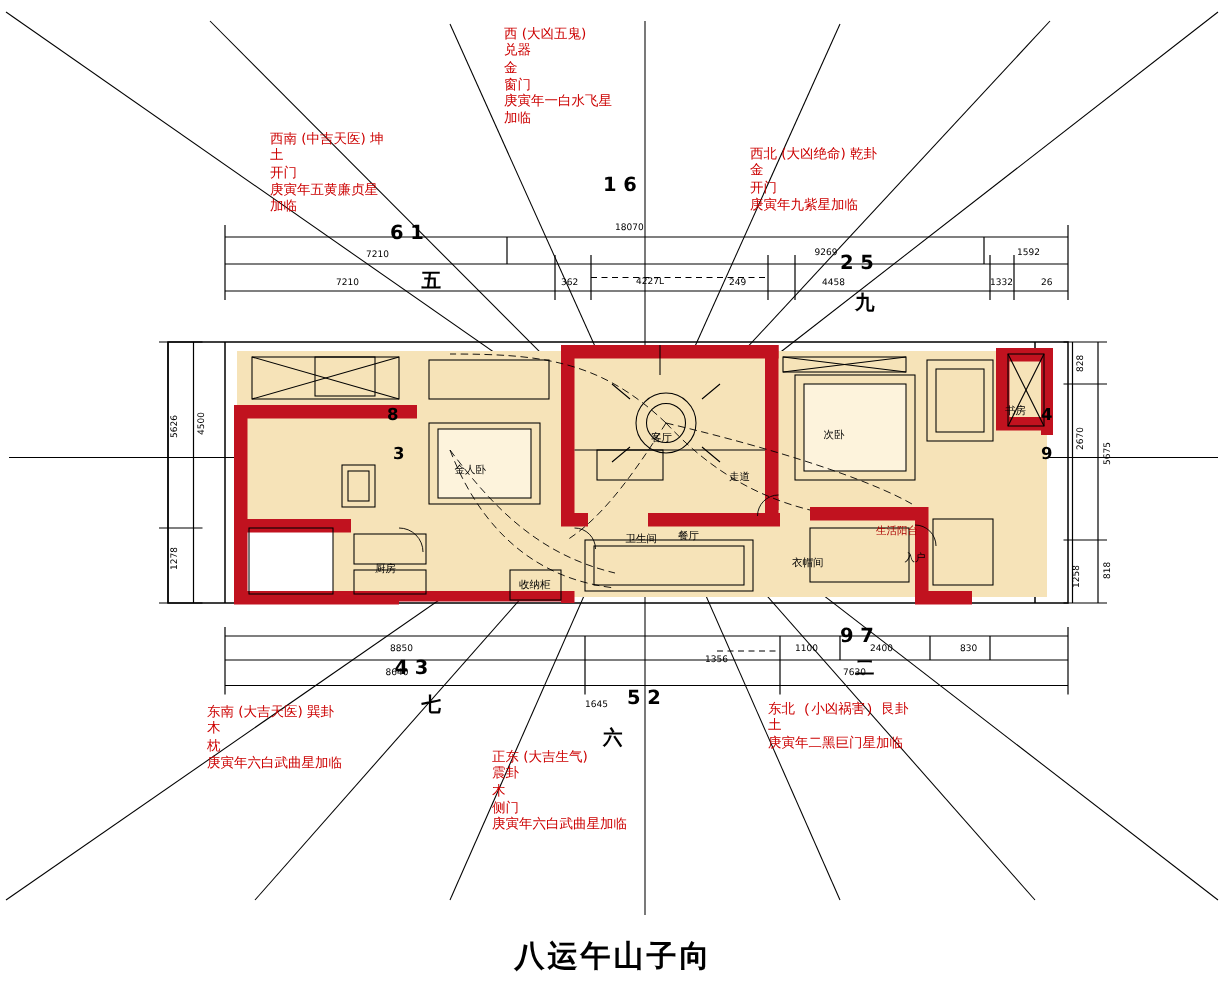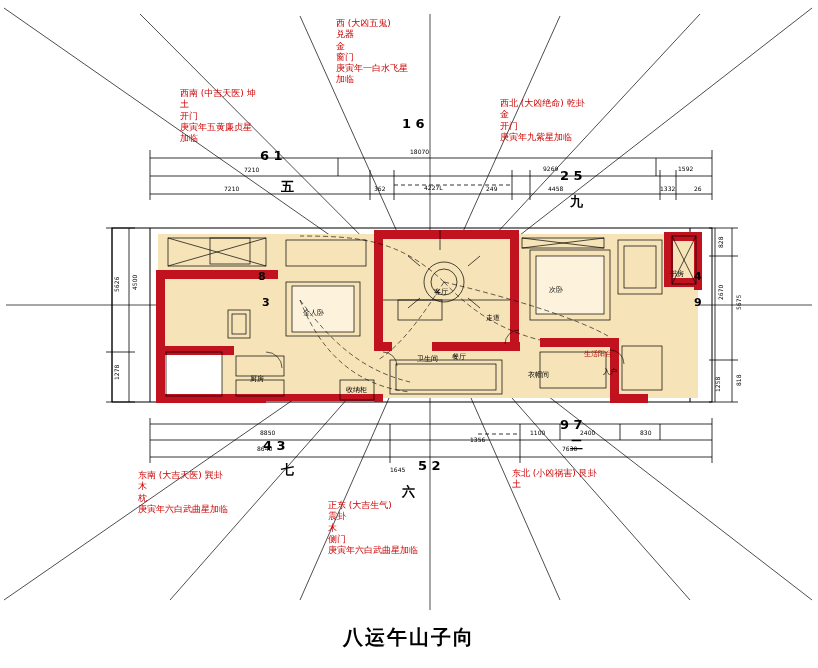--- a/index.html
+++ b/index.html
@@ -206,23 +206,24 @@
   </div>
 
   <div class="lbl red t9" style="left:328px;top:500px;width:170px;">
     <div>正东 (大吉生气)</div>
     <div>震卦</div>
     <div>木</div>
     <div>侧门</div>
     <div>庚寅年六白武曲星加临</div>
   </div>
 
-  <div class="lbl red t9" style="left:512px;top:468px;width:200px;">
+  <div class="lbl red t9" style="left:512px;top:468px;width:200px;font-family:Liberation Mono, monospace;">
     <div>东北 (小凶祸害) 艮卦</div>
     <div>土</div>
+    <div>庚寅年二黑巨门星加临</div>
   </div>
 
   <div class="num" style="left:402px;top:116px;">1  6</div>
   <div class="num" style="left:260px;top:148px;">6  1</div>
   <div class="num" style="left:560px;top:168px;">2  5</div>
   <div class="num" style="left:281px;top:178px;">五</div>
   <div class="num" style="left:570px;top:193px;">九</div>
   <div class="num" style="left:258px;top:270px;font-size:11px;">8</div>
   <div class="num" style="left:694px;top:270px;font-size:11px;">4</div>
   <div class="num" style="left:262px;top:296px;font-size:11px;">3</div>

